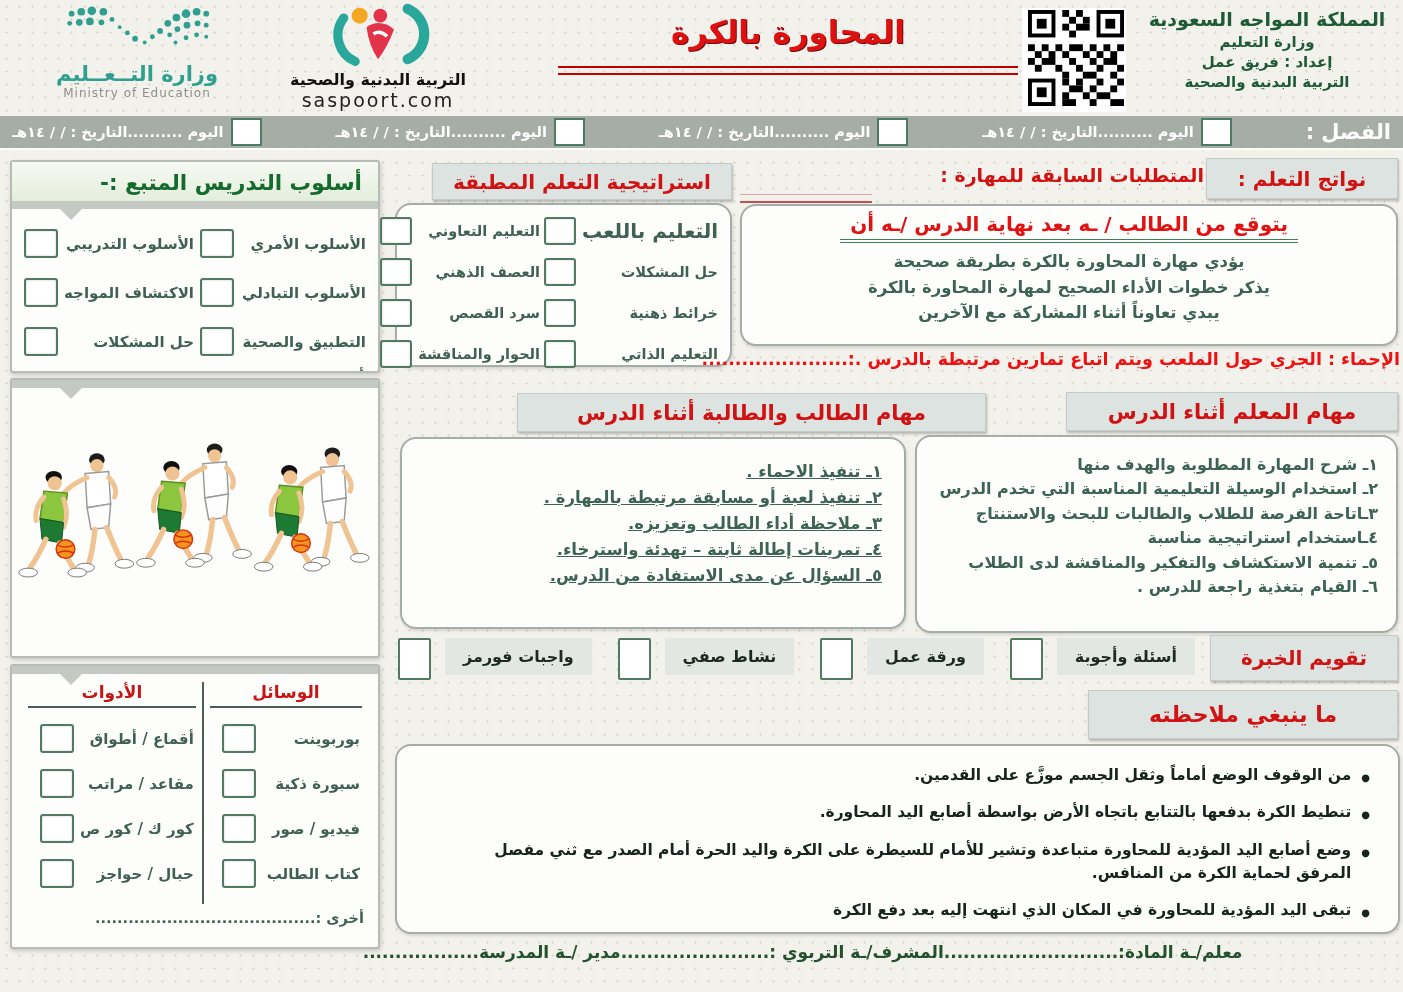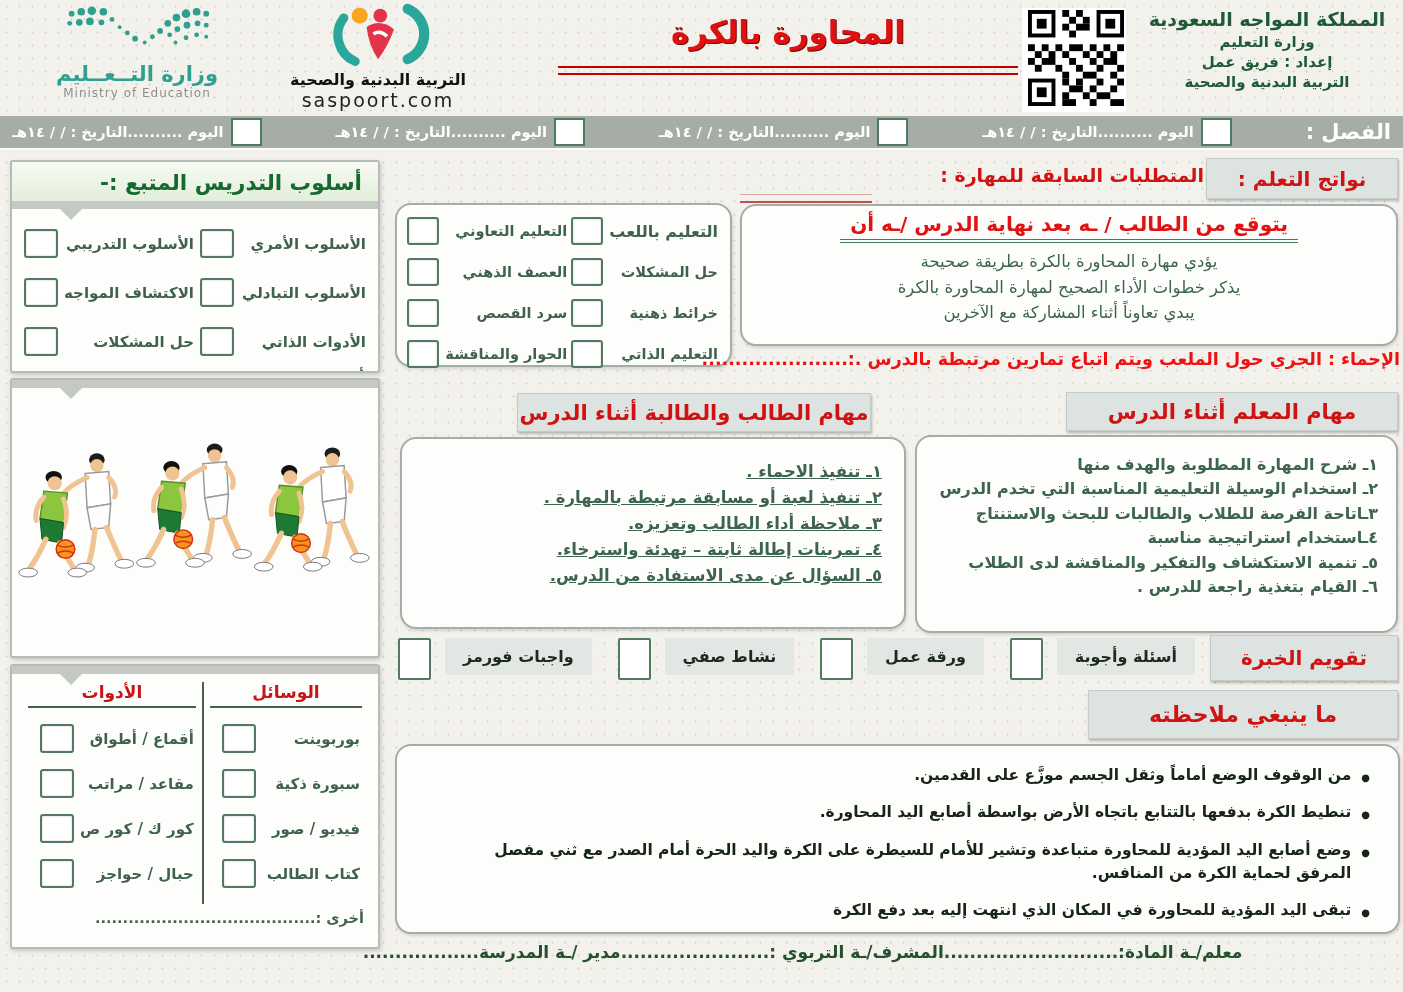--- a/index.html
+++ b/index.html
@@ -61,21 +61,21 @@
   .tools-col .cb-row{margin:16px 2px;padding-left:10px;}
   
   .gray-header{position:absolute;background:#dde3e0;border:1px solid #c3cbc7;
     color:#d01212;font-weight:bold;display:flex;align-items:center;justify-content:center;
     box-shadow:1px 1.5px 2.5px rgba(0,0,0,.25);white-space:nowrap;box-sizing:border-box;}
   
   .round-box{position:absolute;background:#fdfdfb;border:2px solid #a6aca8;border-radius:16px;
     box-shadow:1px 2px 3px rgba(0,0,0,.12);box-sizing:border-box;}
   .expect-title{width:fit-content;margin:6px auto 6px;color:#e01212;font-size:20px;font-weight:bold;
     border-bottom:4px double #3e7d5c;padding:0 10px 3px;white-space:nowrap;}
-  .expect-item{color:#3d6352;font-weight:normal;font-size:16.5px;text-align:center;line-height:1.55;}
+  .expect-item{color:#3d6352;font-weight:bold;font-size:16.5px;text-align:center;line-height:1.55;}
   .task-item{color:#3d6352;font-weight:bold;text-align:right;}
   .student-box .task-item{font-size:16.5px;margin:7px 0;text-decoration:underline;}
   .teacher-box .task-item{font-size:16px;margin:5.5px 0;}
   .warmup-line{position:absolute;left:700px;top:349px;width:700px;color:#ef1111;
     font-weight:bold;font-size:17.5px;text-align:right;white-space:nowrap;overflow:hidden;}
   .prereq-label{position:absolute;left:872px;top:164px;width:332px;color:#d01212;
     font-weight:bold;font-size:19px;text-align:right;white-space:nowrap;}
   .prereq-blank{position:absolute;left:740px;top:194px;width:132px;height:6px;
     border-bottom:2.5px solid #c0504d;border-top:1px solid #d8a9a7;}
   
@@ -267,21 +267,21 @@
       </div>
       <div class="cb-row">
         <span class="cb-label">الأسلوب التبادلي</span>
         <span class="checkbox"></span>
       </div>
       <div class="cb-row">
         <span class="cb-label">الاكتشاف المواجه</span>
         <span class="checkbox"></span>
       </div>
       <div class="cb-row">
-        <span class="cb-label">الأدوات الذاتي</span>
+        <span class="cb-label">التطبيق والصحية</span>
         <span class="checkbox"></span>
       </div>
       <div class="cb-row">
         <span class="cb-label">حل المشكلات</span>
         <span class="checkbox"></span>
       </div>
     </div>
     <div class="other-line">أخرى :........................................</div>
   </div>
 
@@ -362,24 +362,25 @@
         </div>
         <div class="cb-row">
           <span class="cb-label">حبال / حواجز</span>
           <span class="checkbox"></span>
         </div>
       </div>
     </div>
     <div class="other-line">أخرى :........................................</div>
   </div>
 
+  <div class="gray-header" style="left:432px;top:163px;width:300px;height:37px;font-size:20px;">استراتيجية التعلم المطبقة</div>
   <div class="round-box" style="left:395px;top:203px;width:337px;height:164px;padding:10px 8px 2px;">
     <div class="cb-grid" style="padding:2px 4px;gap:13px 4px;">
       <div class="cb-row">
-        <span class="cb-label" style="font-size:16px;">التعليم باللعب</span>
+        <span class="cb-label" style="font-size:20px;">التعليم باللعب</span>
         <span class="checkbox" style="width:28px;height:24px;"></span>
       </div>
       <div class="cb-row">
         <span class="cb-label" style="font-size:14.5px;">التعليم التعاوني</span>
         <span class="checkbox" style="width:28px;height:24px;"></span>
       </div>
       <div class="cb-row">
         <span class="cb-label" style="font-size:14.5px;">حل المشكلات</span>
         <span class="checkbox" style="width:28px;height:24px;"></span>
       </div>
@@ -412,21 +413,21 @@
 
   <div class="round-box" style="left:740px;top:204px;width:658px;height:142px;">
     <div class="expect-title">يتوقع من الطالب / ـه بعد نهاية الدرس /ـه أن</div>
     <div class="expect-item">يؤدي مهارة المحاورة بالكرة بطريقة صحيحة</div>
     <div class="expect-item">يذكر  خطوات الأداء الصحيح لمهارة المحاورة بالكرة</div>
     <div class="expect-item">يبدي تعاوناً أثناء المشاركة مع الآخرين</div>
   </div>
 
   <div class="warmup-line">الإحماء : الجري حول الملعب ويتم اتباع تمارين مرتبطة بالدرس .:........................</div>
 
-  <div class="gray-header" style="left:517px;top:393px;width:354px;height:39px;font-size:21px;">مهام الطالب والطالبة أثناء الدرس</div>
+  <div class="gray-header" style="left:517px;top:393px;width:469px;height:39px;font-size:21px;">مهام الطالب والطالبة أثناء الدرس</div>
   <div class="round-box student-box" style="left:400px;top:437px;width:506px;height:192px;padding:16px 22px;">
     <div class="task-item">١ـ تنفيذ الاحماء .</div>
     <div class="task-item">٢ـ تنفيذ لعبة أو مسابقة مرتبطة بالمهارة .</div>
     <div class="task-item">٣ـ ملاحظة أداء الطالب وتعزيزه.</div>
     <div class="task-item">٤ـ تمرينات إطالة ثابتة – تهدئة واسترخاء.</div>
     <div class="task-item">٥ـ السؤال عن مدى الاستفادة من الدرس.</div>
   </div>
 
   <div class="gray-header" style="left:1066px;top:392px;width:332px;height:39px;font-size:21px;">مهام المعلم أثناء الدرس</div>
   <div class="round-box teacher-box" style="left:915px;top:435px;width:483px;height:198px;padding:12px 18px;">

